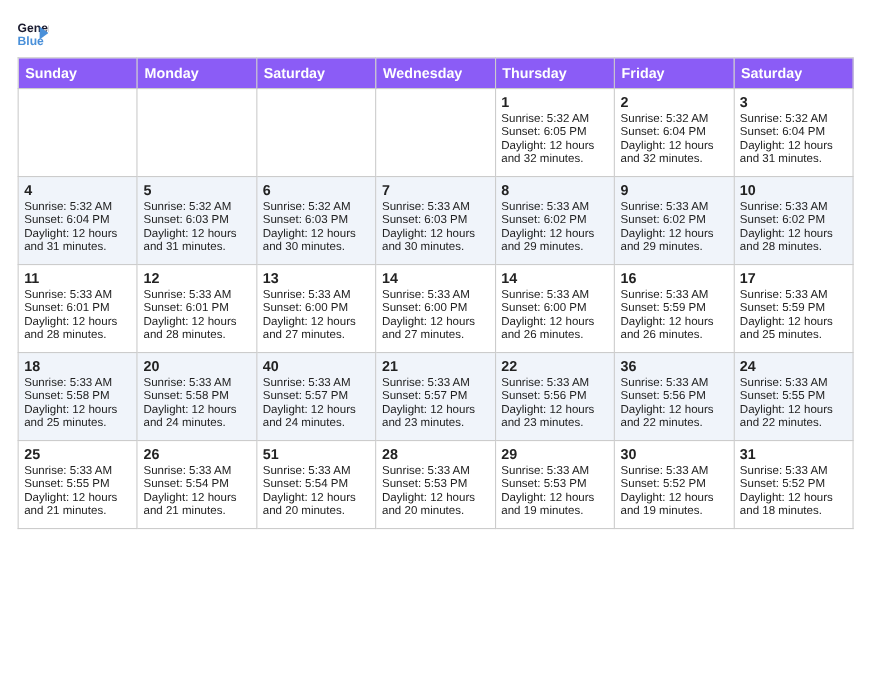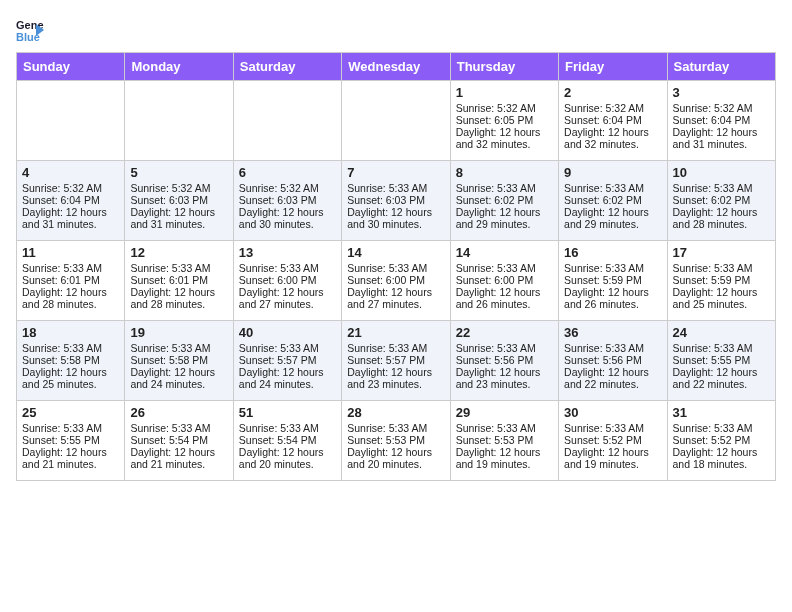--- a/index.html
+++ b/index.html
@@ -237,21 +237,21 @@
       </tr>
       <tr>
         <td>
           <span class="day-num">18</span>
           <div>Sunrise: 5:33 AM</div>
           <div>Sunset: 5:58 PM</div>
           <div>Daylight: 12 hours</div>
           <div>and 25 minutes.</div>
         </td>
         <td>
-          <span class="day-num">19</span>
+          <span class="day-num">20</span>
           <div>Sunrise: 5:33 AM</div>
           <div>Sunset: 5:58 PM</div>
           <div>Daylight: 12 hours</div>
           <div>and 24 minutes.</div>
         </td>
         <td>
           <span class="day-num">40</span>
           <div>Sunrise: 5:33 AM</div>
           <div>Sunset: 5:57 PM</div>
           <div>Daylight: 12 hours</div>

